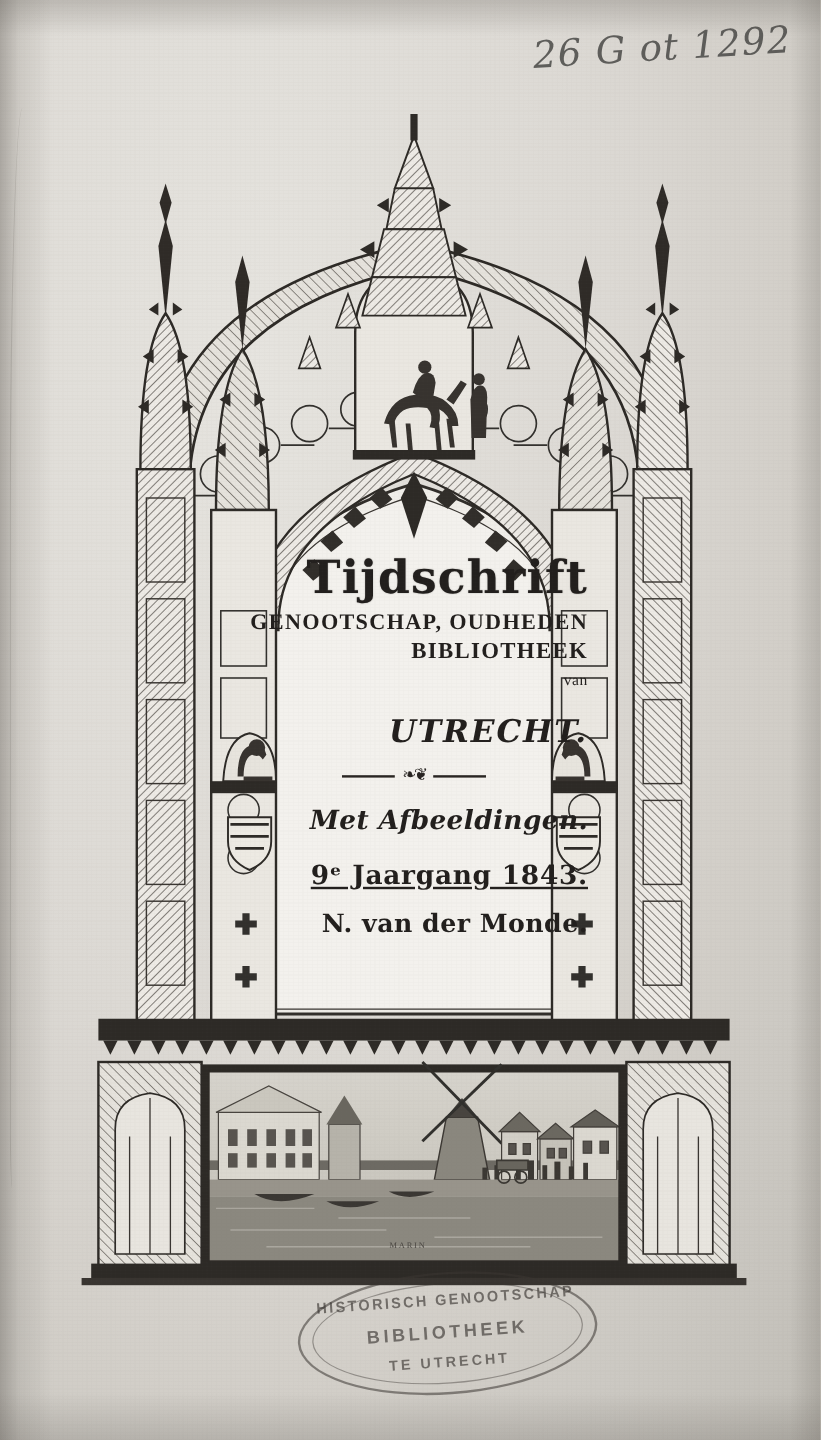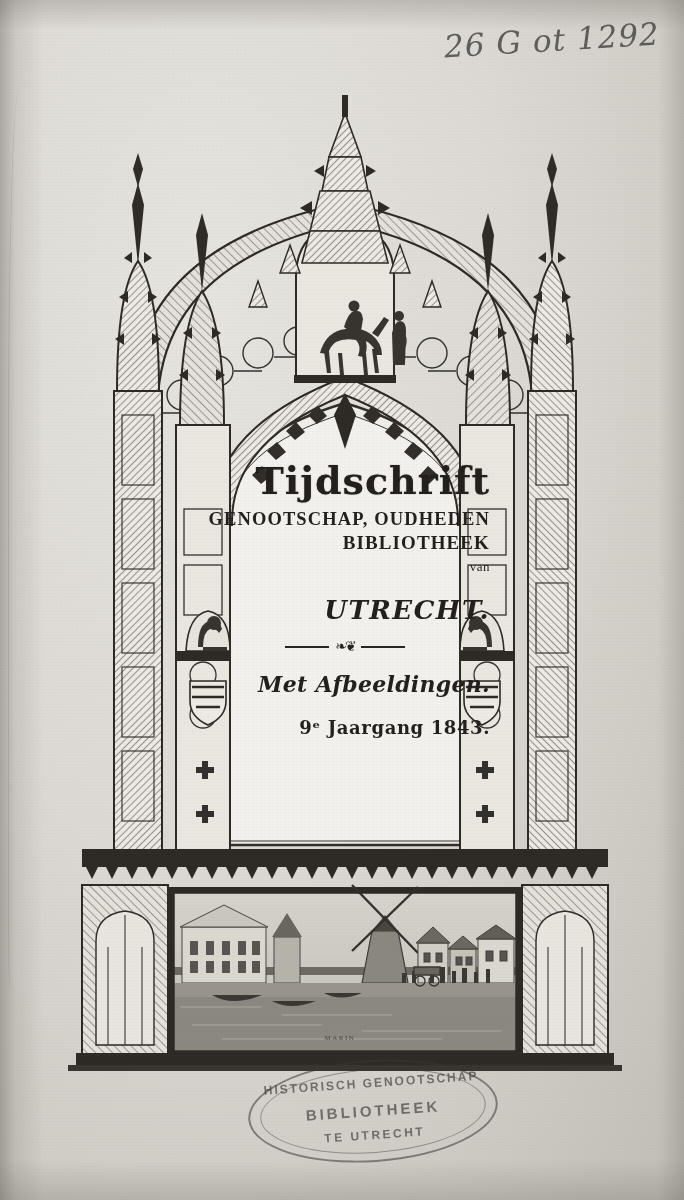--- a/index.html
+++ b/index.html
@@ -163,23 +163,24 @@
     font-family: "DejaVu Serif", serif;
     font-style: italic;
     font-weight: 700;
     font-size: 22px;
     margin: 6px 0 20px;
     letter-spacing: .3px;
   }
   .t-year {
     font-family: "DejaVu Serif", serif;
     font-weight: 700;
-    font-size: 18px;
+    font-size: 22px;
     letter-spacing: .6px;
     margin-bottom: 14px;
+    text-decoration: underline;
   }
   .t-publisher {
     font-family: "DejaVu Serif", serif;
     font-weight: 700;
     font-size: 21px;
     letter-spacing: .4px;
   }
 
   
   #stamp {
@@ -588,20 +589,21 @@
     <div class="t-main">Tijdschrift</div>
     <div class="t-caps wide">GENOOTSCHAP, OUDHEDEN</div>
     <div class="t-caps">BIBLIOTHEEK</div>
     <div class="t-small">van</div>
     <div class="t-utrecht">UTRECHT.</div>
     <div class="rule">
       <span>❧❦</span>
     </div>
     <div class="t-ill">Met Afbeeldingen.</div>
     <div class="t-year">9ᵉ Jaargang 1843.</div>
+    <div class="t-publisher">N. van der Monde.</div>
   </div>
 
   <div style="position:absolute; left:295px; top:1034px; width:90px;">
     <div style="text-align:center; font-size:7px; letter-spacing:1.5px; color:#3a352e; opacity:.8;">MARIN</div>
   </div>
 
   <div id="stamp">
     <div class="oval"></div>
     <div class="oval inner"></div>
     <div class="st-top">HISTORISCH GENOOTSCHAP</div>

